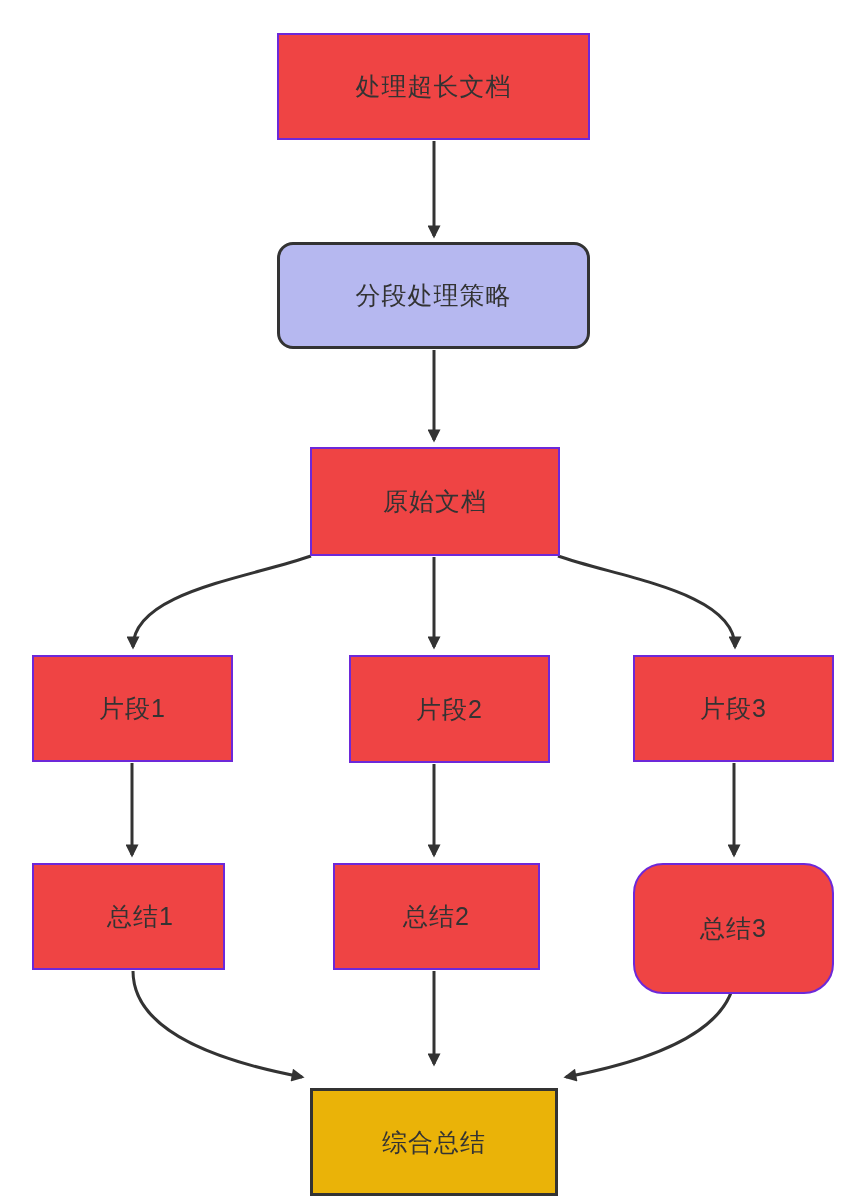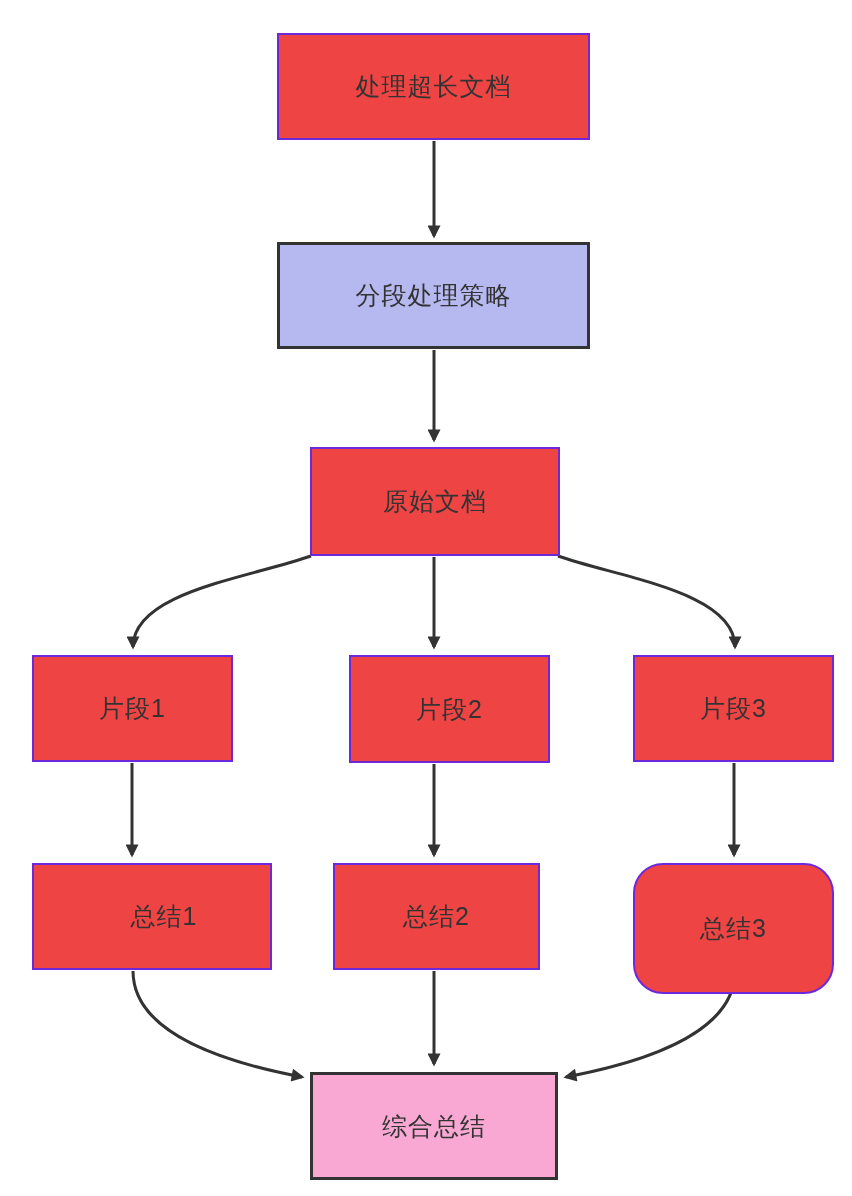--- a/index.html
+++ b/index.html
@@ -33,31 +33,32 @@
     color: #333333;
     letter-spacing: 1px;
     background: #ef4444;
     border: 2px solid #6d28d9;
   }
   .node.emphasis {
     background: #b6b8f0;
     border: 3.5px solid #333333;
   }
   .node.success {
-    background: #f9a8d4;
+    background: #eab308;
     border: 3.5px solid #333333;
+    margin-top: 16px;
   }
   
   .n-start    { left: 277px; top: 33px;   width: 313px; height: 107px; }
-  .n-strategy { left: 277px; top: 242px;  width: 313px; height: 107px; }
+  .n-strategy { left: 277px; top: 242px;  width: 313px; height: 107px; border-radius: 16px; }
   .n-doc      { left: 310px; top: 447px;  width: 250px; height: 109px; }
   .n-seg1     { left: 32px;  top: 655px;  width: 201px; height: 107px; }
   .n-seg2     { left: 333px; top: 655px;  width: 201px; height: 108px; margin-left: 16px; }
   .n-seg3     { left: 633px; top: 655px;  width: 201px; height: 107px; }
-  .n-sum1     { left: 32px;  top: 863px;  width: 240px; height: 107px; padding-left: 24px; }
+  .n-sum1     { left: 32px;  top: 863px;  width: 193px; height: 107px; padding-left: 24px; }
   .n-sum2     { left: 333px; top: 863px;  width: 207px; height: 107px; }
   .n-sum3     { left: 633px; top: 863px;  width: 201px; height: 131px; border-radius: 30px; }
   .n-final    { left: 310px; top: 1072px; width: 248px; height: 108px; }
 </style>
 </head>
 <body>
 
 <div class="canvas">
 
   <svg class="edges" width="852" height="1196" viewBox="0 0 852 1196" xmlns="http://www.w3.org/2000/svg">

